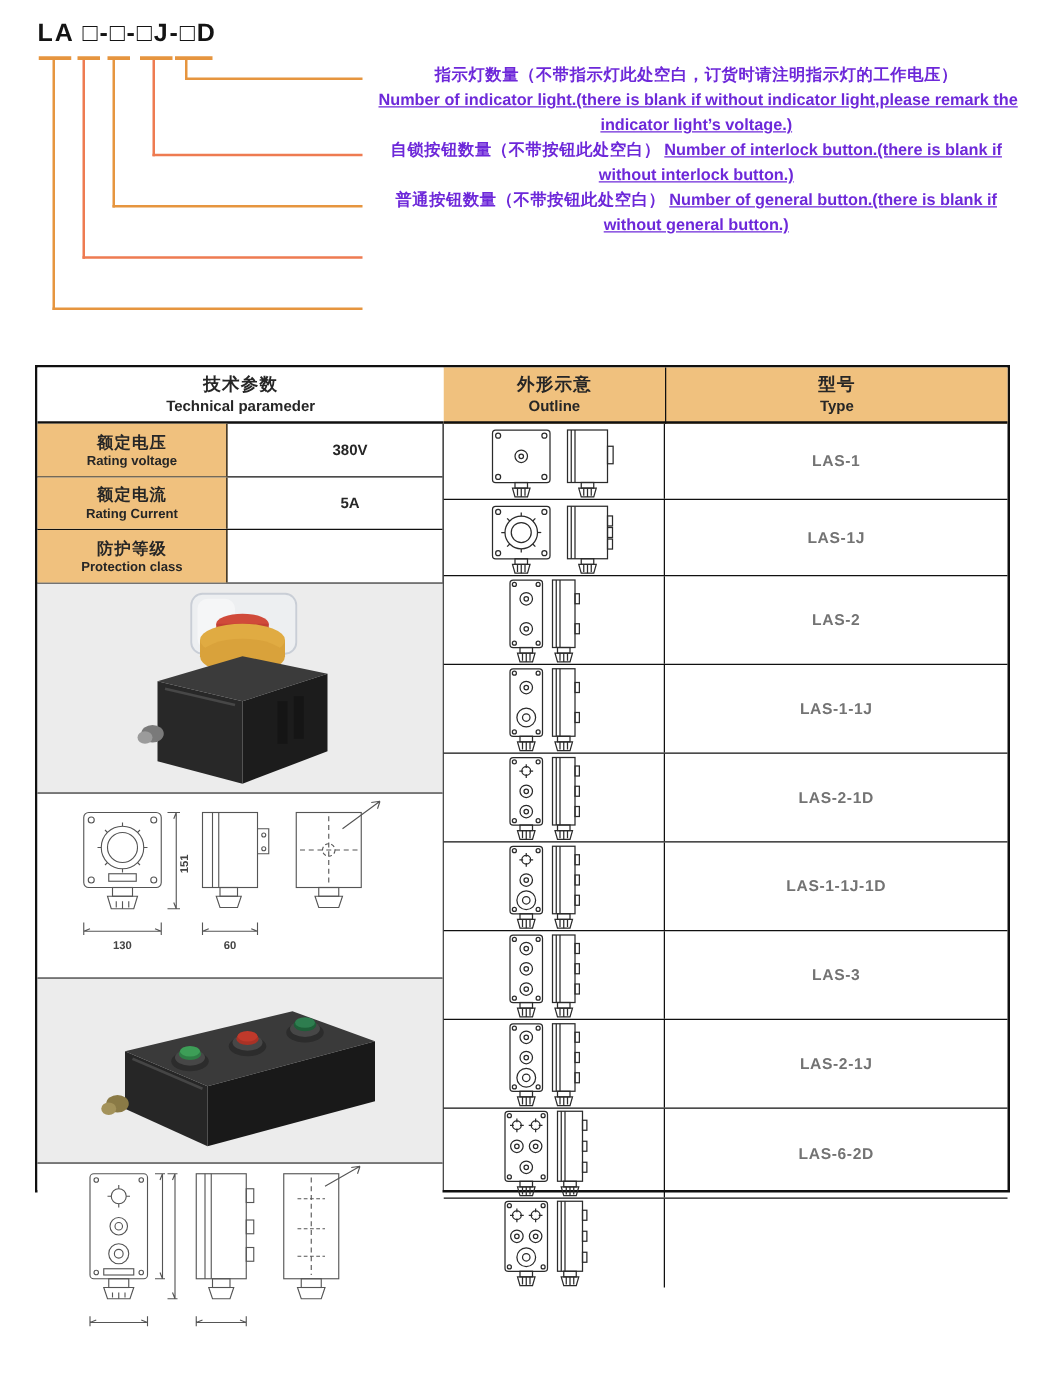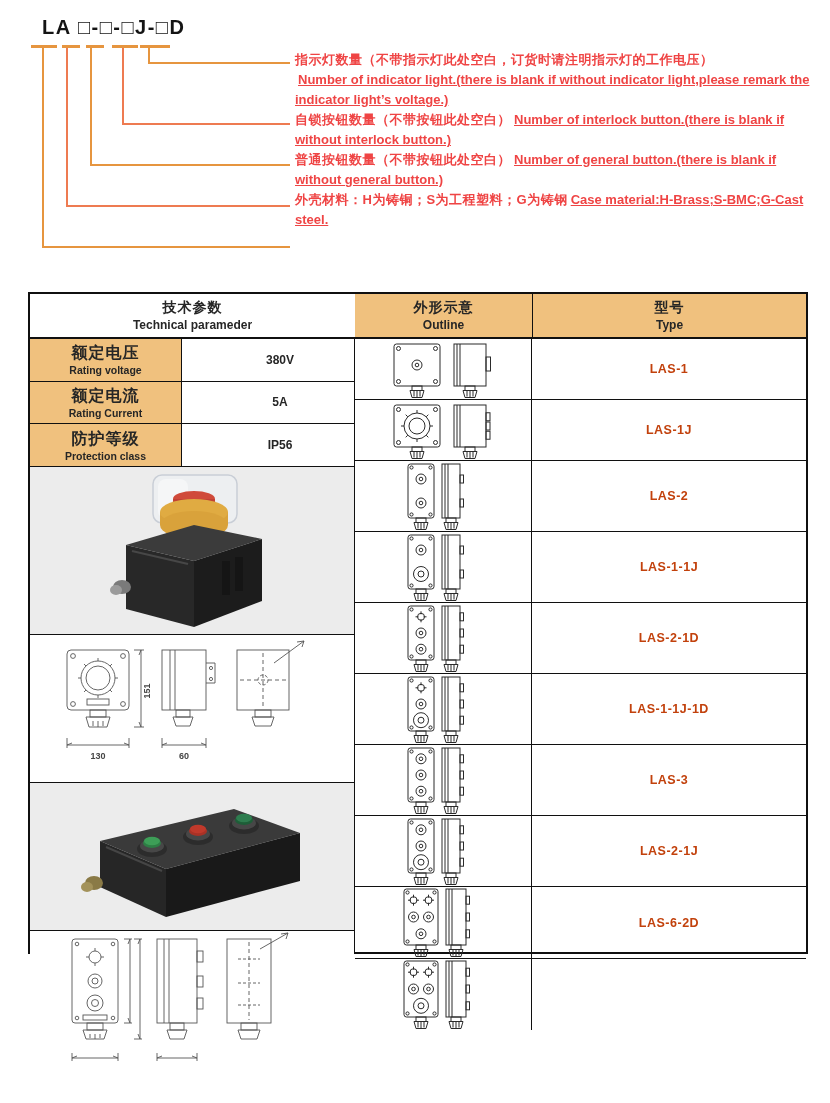--- a/index.html
+++ b/index.html
@@ -1,29 +1,29 @@
 <!DOCTYPE html>
 <html><head>
 <meta charset="utf-8">
 <style>
   html,body{margin:0;padding:0;background:#fff;}
   .page{position:relative;width:830px;height:1103px;background:#ffffff;overflow:hidden;
         font-family:"Liberation Sans","DejaVu Sans",sans-serif;color:#262626;}
 
   
-  .model-code{position:absolute;left:42px;top:16px;font-size:20px;font-weight:bold;
+  .model-code{position:absolute;left:30px;top:16px;font-size:20px;font-weight:bold;
               letter-spacing:1.5px;color:#141414;white-space:pre;}
   .underline{position:absolute;top:45px;height:3px;background:#e6953f;}
   .lv,.lh{position:absolute;}
   .lv{width:2px;}
   .lh{height:2px;}
   .c-or{background:#e6953f;}
   .c-sa{background:#ee7b51;}
   .annos{position:absolute;left:295px;top:50px;width:524px;font-size:13px;line-height:20px;
-         font-weight:bold;color:#ef4444;}
+         font-weight:bold;color:#6d28d9;text-align:center;}
   .annos p{margin:0;}
   .annos .zh{letter-spacing:.5px;}
   .annos p.blk .zh{display:block;}
   .annos .en{margin-left:3px;text-decoration:underline;}
 
   
   .tbl{position:absolute;left:28px;top:292px;width:780px;height:662px;
        border:2px solid #101010;box-sizing:border-box;background:#fff;}
   .th{position:absolute;top:0;height:45px;box-sizing:border-box;border-bottom:2px solid #101010;
       display:flex;flex-direction:column;align-items:center;justify-content:center;}
@@ -31,38 +31,38 @@
   .th .en{font-size:12px;font-weight:bold;margin-top:1px;}
   .th-params{left:0;width:325px;background:#fff;}
   .th-outline{left:325px;width:177px;background:#f0c17e;}
   .th-type{left:502px;width:274px;background:#f0c17e;border-left:1px solid #101010;}
 
   .leftcol{position:absolute;left:0;top:45px;bottom:0;width:325px;box-sizing:border-box;
            border-right:1px solid #101010;}
   .prow{display:flex;height:42.66px;box-sizing:border-box;border-bottom:1px solid #101010;}
   .plabel{width:152px;background:#f0c17e;border-right:1px solid #101010;display:flex;
           flex-direction:column;align-items:center;justify-content:center;box-sizing:border-box;}
-  .plabel .zh{font-size:16px;font-weight:bold;letter-spacing:1px;}
+  .plabel .zh{font-size:13px;font-weight:bold;letter-spacing:1px;}
   .plabel .en{font-size:10.5px;font-weight:bold;}
   .pvalue{flex:1;display:flex;align-items:center;justify-content:center;
           font-size:12px;font-weight:bold;padding-left:24px;}
   .photo{height:168px;box-sizing:border-box;border-bottom:1px solid #101010;background:#ececec;
          display:flex;align-items:center;justify-content:center;}
   .photo2{height:148px;}
   .dims{height:148px;box-sizing:border-box;border-bottom:1px solid #101010;background:#fff;
         display:flex;justify-content:center;}
   .dims2{height:144px;border-bottom:none;}
 
   .rows{position:absolute;left:325px;right:0;top:45px;bottom:0;display:flex;flex-direction:column;}
   .trow{flex:1;display:flex;box-sizing:border-box;border-bottom:1px solid #101010;}
   .trow:last-child{border-bottom:none;}
   .cell-outline{width:177px;box-sizing:border-box;border-right:1px solid #101010;
                 display:flex;align-items:center;justify-content:center;}
   .cell-type{flex:1;display:flex;align-items:center;justify-content:center;
-             font-size:12.5px;font-weight:bold;letter-spacing:.5px;color:#c2410c;}
+             font-size:12.5px;font-weight:bold;letter-spacing:.5px;color:#737373;}
 </style>
 </head>
 <body>
 
 <div class="page">
 
   <div>
     <div class="model-code">LA □-□-□J-□D</div>
 
     <div class="underline" style="left:31px;width:26px;"></div>
@@ -84,23 +84,20 @@
 
     <div class="annos">
       <p class="blk">
         <span class="zh">指示灯数量（不带指示灯此处空白，订货时请注明指示灯的工作电压）</span><span class="en">Number of indicator light.(there is blank if without indicator light,please remark the indicator light’s voltage.)</span>
       </p>
       <p>
         <span class="zh">自锁按钮数量（不带按钮此处空白）</span><span class="en">Number of interlock button.(there is blank if without interlock button.)</span>
       </p>
       <p>
         <span class="zh">普通按钮数量（不带按钮此处空白）</span><span class="en">Number of general button.(there is blank if without general button.)</span>
-      </p>
-      <p>
-        <span class="zh">外壳材料：H为铸铜；S为工程塑料；G为铸钢</span><span class="en">Case material:H-Brass;S-BMC;G-Cast steel.</span>
       </p>
     </div>
   </div>
 
   <div class="tbl">
 
     <div class="th th-params">
       <span class="zh">技术参数</span>
       <span class="en">Technical parameder</span>
     </div>
@@ -127,21 +124,20 @@
           <span class="zh">额定电流</span>
           <span class="en">Rating Current</span>
         </div>
         <div class="pvalue">5A</div>
       </div>
       <div class="prow">
         <div class="plabel">
           <span class="zh">防护等级</span>
           <span class="en">Protection class</span>
         </div>
-        <div class="pvalue">IP56</div>
       </div>
 
       <div class="photo">
         <svg width="240" height="162" viewBox="0 0 240 162">
           <rect x="81" y="6" width="84" height="48" rx="9" fill="rgba(238,241,245,0.6)" stroke="#c9ced6" stroke-width="1.5"></rect>
           <rect x="86" y="10" width="30" height="40" rx="8" fill="rgba(255,255,255,0.45)"></rect>
           <ellipse cx="122" cy="30" rx="21" ry="8" fill="#d04a3a"></ellipse>
           <rect x="101" y="30" width="42" height="13" fill="#c24034"></rect>
           <ellipse cx="122" cy="43" rx="21" ry="9" fill="#b9382c"></ellipse>
           <rect x="88" y="43" width="68" height="13" fill="#d9a23b"></rect>

